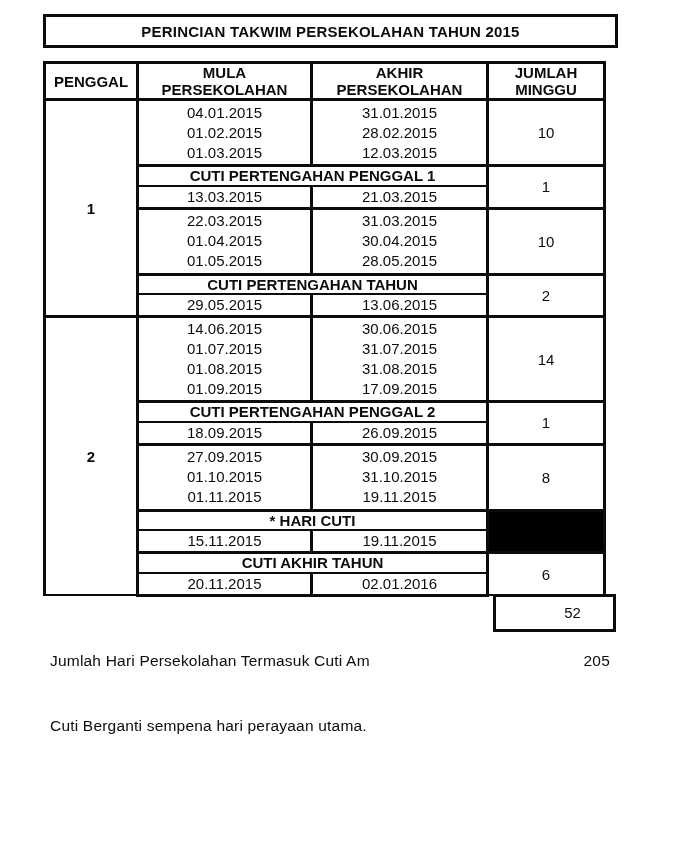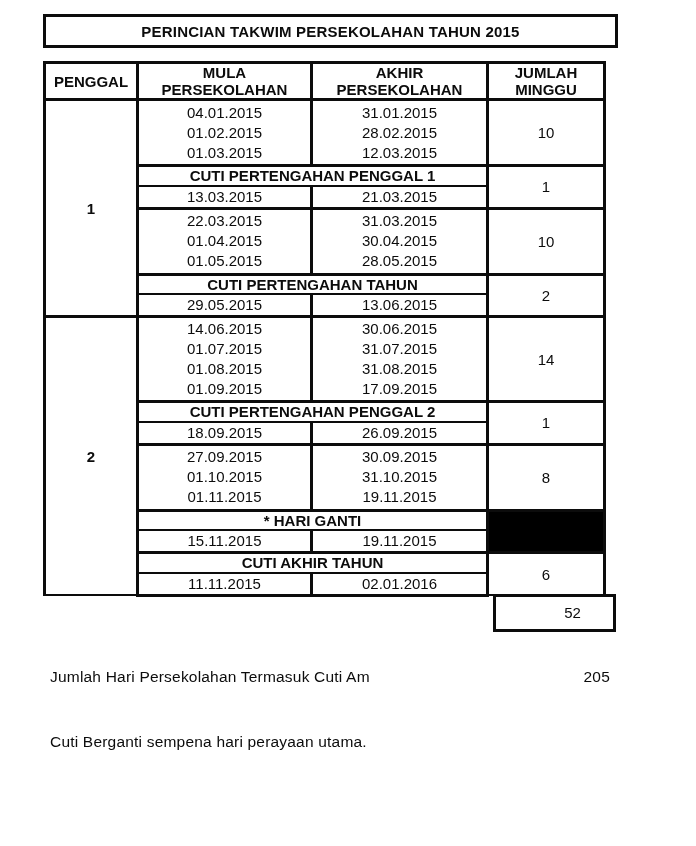--- a/index.html
+++ b/index.html
@@ -57,21 +57,21 @@
   .total-box{
     margin:-3px 0 0 493px;
     width:123px;height:38px;box-sizing:border-box;
     border:3px solid #0c0c0c;
     display:flex;align-items:center;justify-content:center;
     font-size:15px;
     padding-left:36px;
   }
 
   .summary-row{
-    margin:36px 0 0 0;
+    margin:20px 0 0 0;
     padding:0 86px 0 50px;
     display:flex;justify-content:space-between;align-items:center;
     font-size:15.5px;letter-spacing:0.2px;
   }
 
   .footnote{
     margin:44px 0 0 50px;
     font-size:15.5px;line-height:23px;letter-spacing:0.2px;
   }
 </style>
@@ -163,33 +163,33 @@
       <tr class="r-b3">
         <td class="dates sect-top">27.09.2015
 01.10.2015
 01.11.2015</td>
         <td class="dates sect-top">30.09.2015
 31.10.2015
 19.11.2015</td>
         <td class="weeks-cell sect-top">8</td>
       </tr>
       <tr class="r-s">
-        <td class="cuti-title sect-top" colspan="2">* HARI GANTI</td>
+        <td class="cuti-title sect-top" colspan="2">* HARI CUTI</td>
         <td class="black-cell sect-top" rowspan="2"></td>
       </tr>
       <tr class="r-d">
         <td class="dates">15.11.2015</td>
         <td class="dates">19.11.2015</td>
       </tr>
       <tr class="r-s">
         <td class="cuti-title sect-top" colspan="2">CUTI AKHIR TAHUN</td>
         <td class="weeks-cell sect-top" rowspan="2">6</td>
       </tr>
       <tr class="r-d">
-        <td class="dates outer-bottom">11.11.2015</td>
+        <td class="dates outer-bottom">20.11.2015</td>
         <td class="dates outer-bottom">02.01.2016</td>
       </tr>
     </tbody>
   </table>
 
   <div class="total-box">
     <span>52</span>
   </div>
 
   <div class="summary-row">

